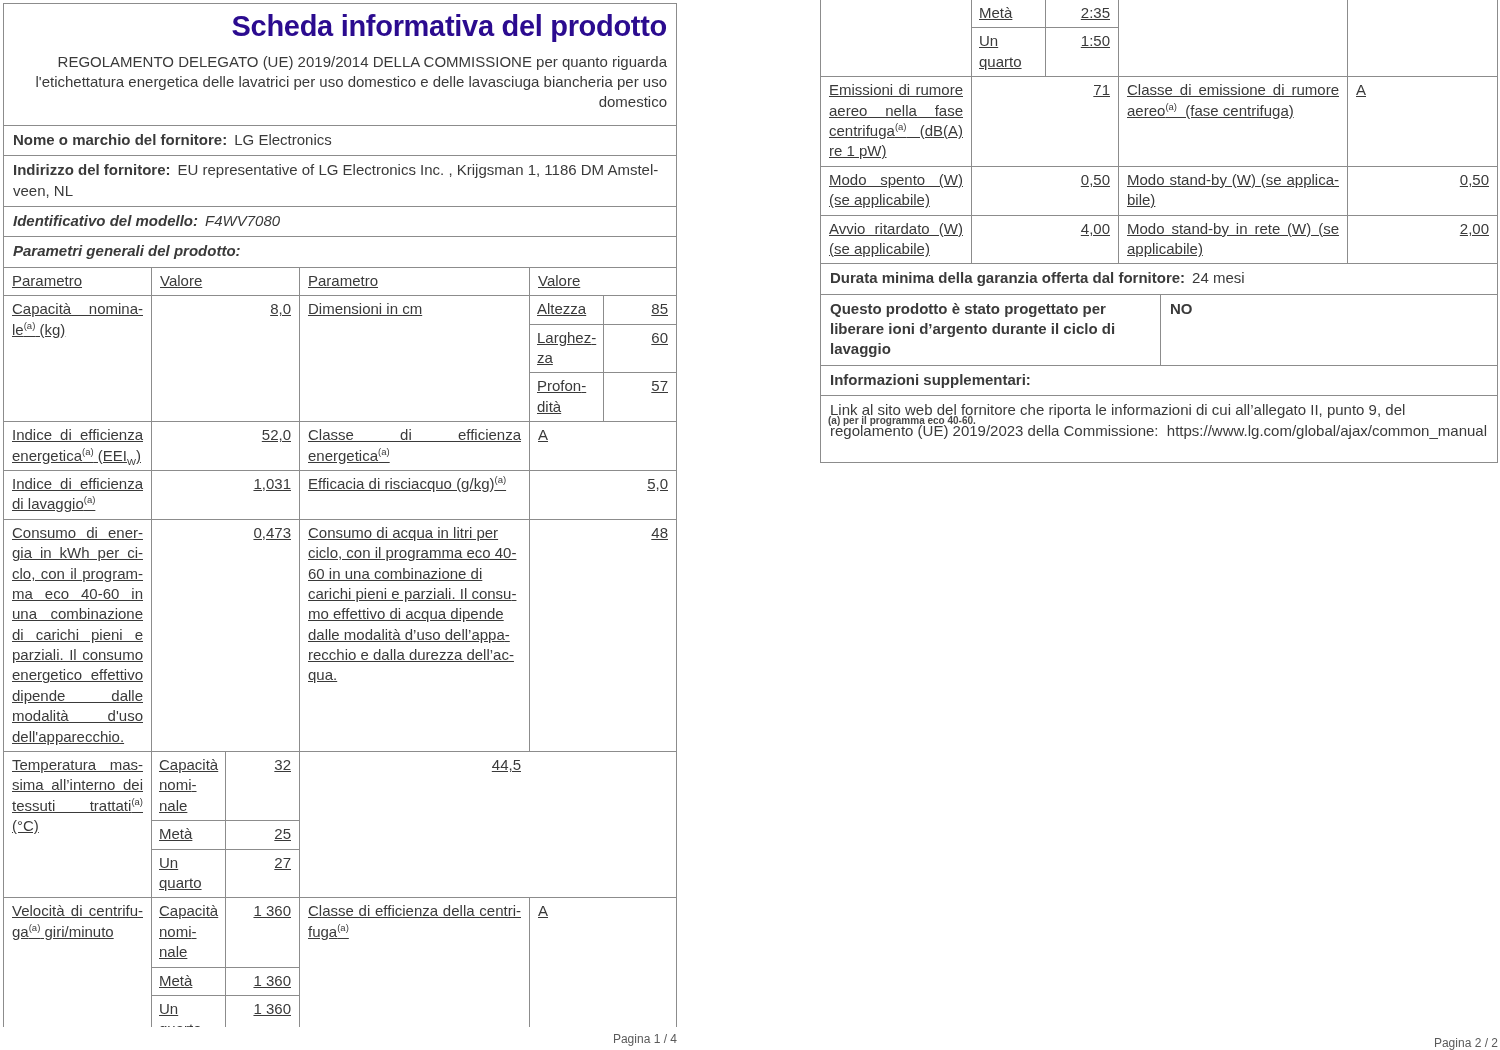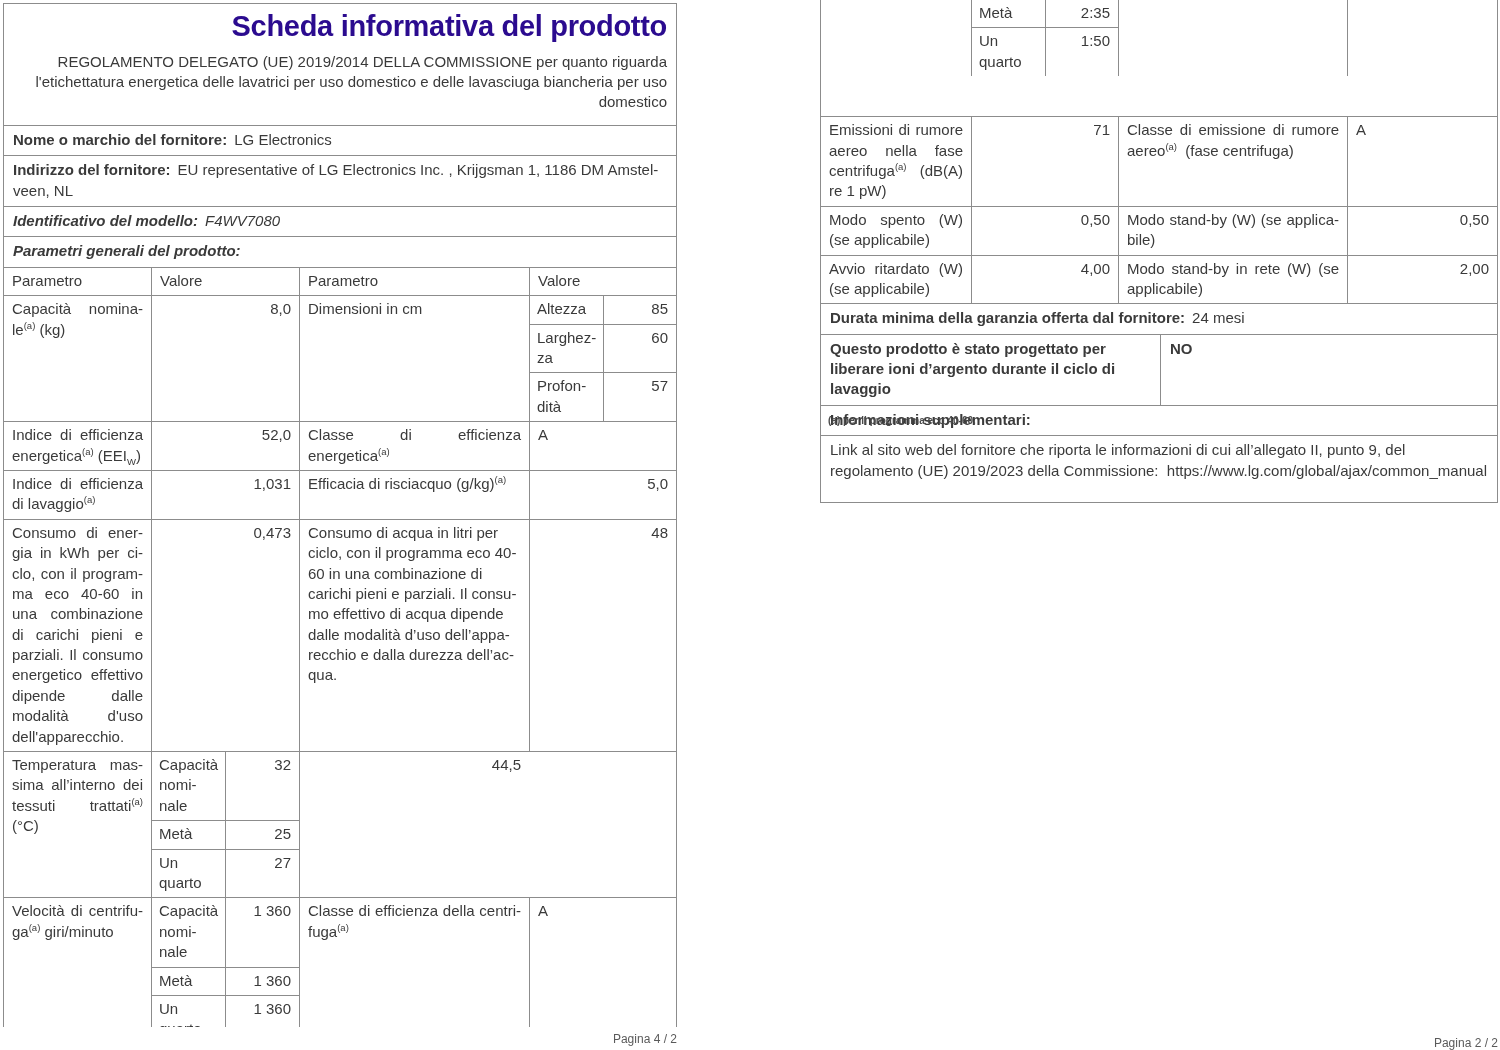--- a/index.html
+++ b/index.html
@@ -25,21 +25,21 @@
   .head { padding:4px 9px 12px 9px; border-bottom:1.5px solid #8c8c8c; min-height:117px;text-align:right; }
   .head h1 { font-size:29px; line-height:1.3; font-weight:700; letter-spacing:-0.3px; margin-bottom:6px; }
   .head p { font-size:15px; }
 
   .rowline { padding:4px 9px 5px 9px; border-bottom:1.5px solid #8c8c8c; }
   .rowline .lbl { font-weight:700; }
   .rowline .val { margin-left:7px; }
   .mh28 { min-height:28px; } .mh49 { min-height:49px; } .mh30 { min-height:30px;font-style:italic; }
 
   
-  .trow { display:grid; grid-template-columns:147px 148px 230px 1fr; }
+  .trow { display:grid; grid-template-columns:147px 148px 230px 1fr;text-decoration:underline; }
   #page2 .trow { grid-template-columns:150px 147px 229px 1fr; }
   .trow + .trow, .bt { border-top:1.5px solid #8c8c8c; }
   .c { padding:3px 8px 4px 8px; }
   .c + .c { border-left:1.5px solid #8c8c8c; }
   .c.num { text-align:right; }
   .c.nopad { padding:0; }
   .just { text-align:justify; }
 
   
   .sub { display:grid; grid-template-columns:73px 1fr; height:100%; }
@@ -49,21 +49,21 @@
 
   
   .rh-header  { min-height:27px; }
   .rh-cap     { min-height:109px; }
   .rh-eei     { min-height:46px; }
   .rh-wash    { min-height:44px; }
   .rh-energy  { min-height:222px; }
   .rh-temp    { min-height:130px; }
   .rh-spin    { min-height:129px; }
   .rh-cont    { min-height:67px; }
-  .rh-noise   { min-height:88px;margin-top:40px; }
+  .rh-noise   { min-height:88px; }
   .rh-mode    { min-height:43px; }
   .smh26 { min-height:26px; } .smh42 { min-height:42px; } .smh38 { min-height:38px; }
   .smh61 { min-height:61px; } .smh21 { min-height:21px; } .smh43 { min-height:43px; } .smh25 { min-height:25px; }
 
   
   .fullrow { border-top:1.5px solid #8c8c8c; padding:4px 9px 5px 9px; }
   .fullrow .lbl { font-weight:700; }
   .fullrow .val { margin-left:7px; }
   .silver { display:grid; grid-template-columns:339px 1fr; border-top:1.5px solid #8c8c8c; }
   .silver .scell { padding:4px 9px 5px 9px; font-weight:700; }
@@ -236,14 +236,14 @@
   </div>
 
   <div class="fullrow linkrow">
     <span>Link al sito web del fornitore che riporta le informazioni di cui all’allegato II, punto 9, del regolamento (UE) 2019/2023 della Commissione:&nbsp; https://www.lg.com/global/ajax/common_manual</span>
   </div>
 
 </div>
 
 <div class="footnote">(a) per il programma eco 40-60.</div>
 
-<div class="pfooter" id="footer1">Pagina 4 / 2</div>
+<div class="pfooter" id="footer1">Pagina 1 / 4</div>
 <div class="pfooter" id="footer2">Pagina 2 / 2</div>
 
 </body></html>

